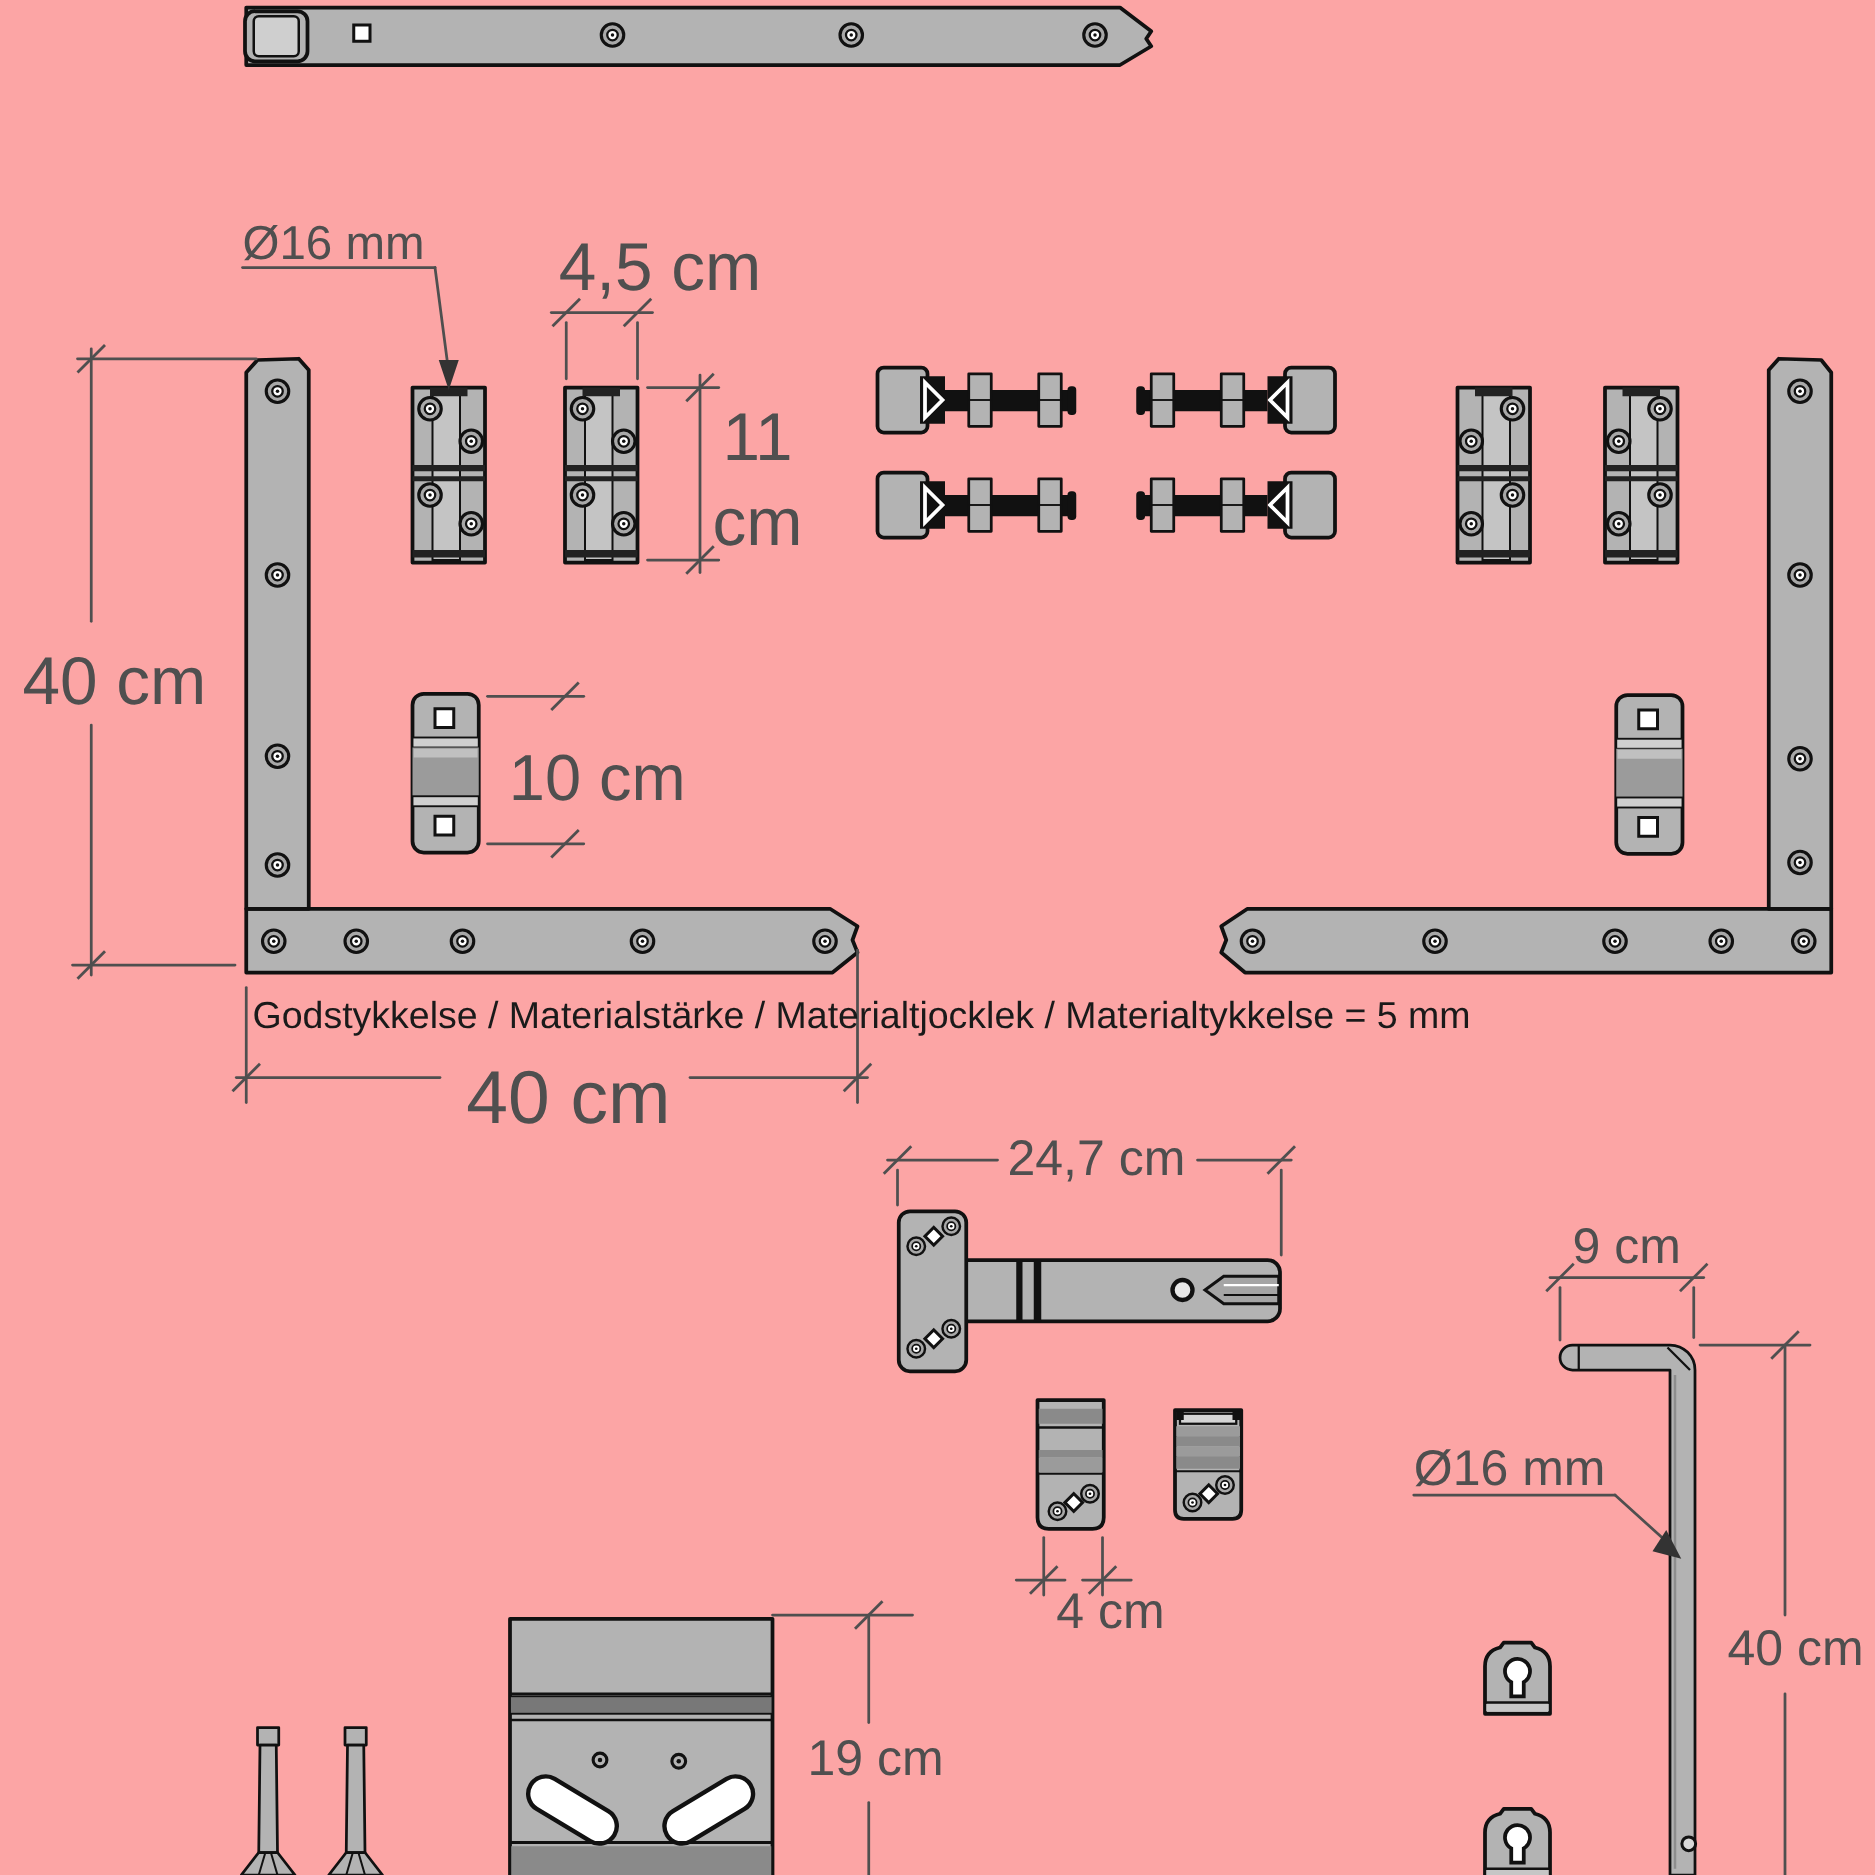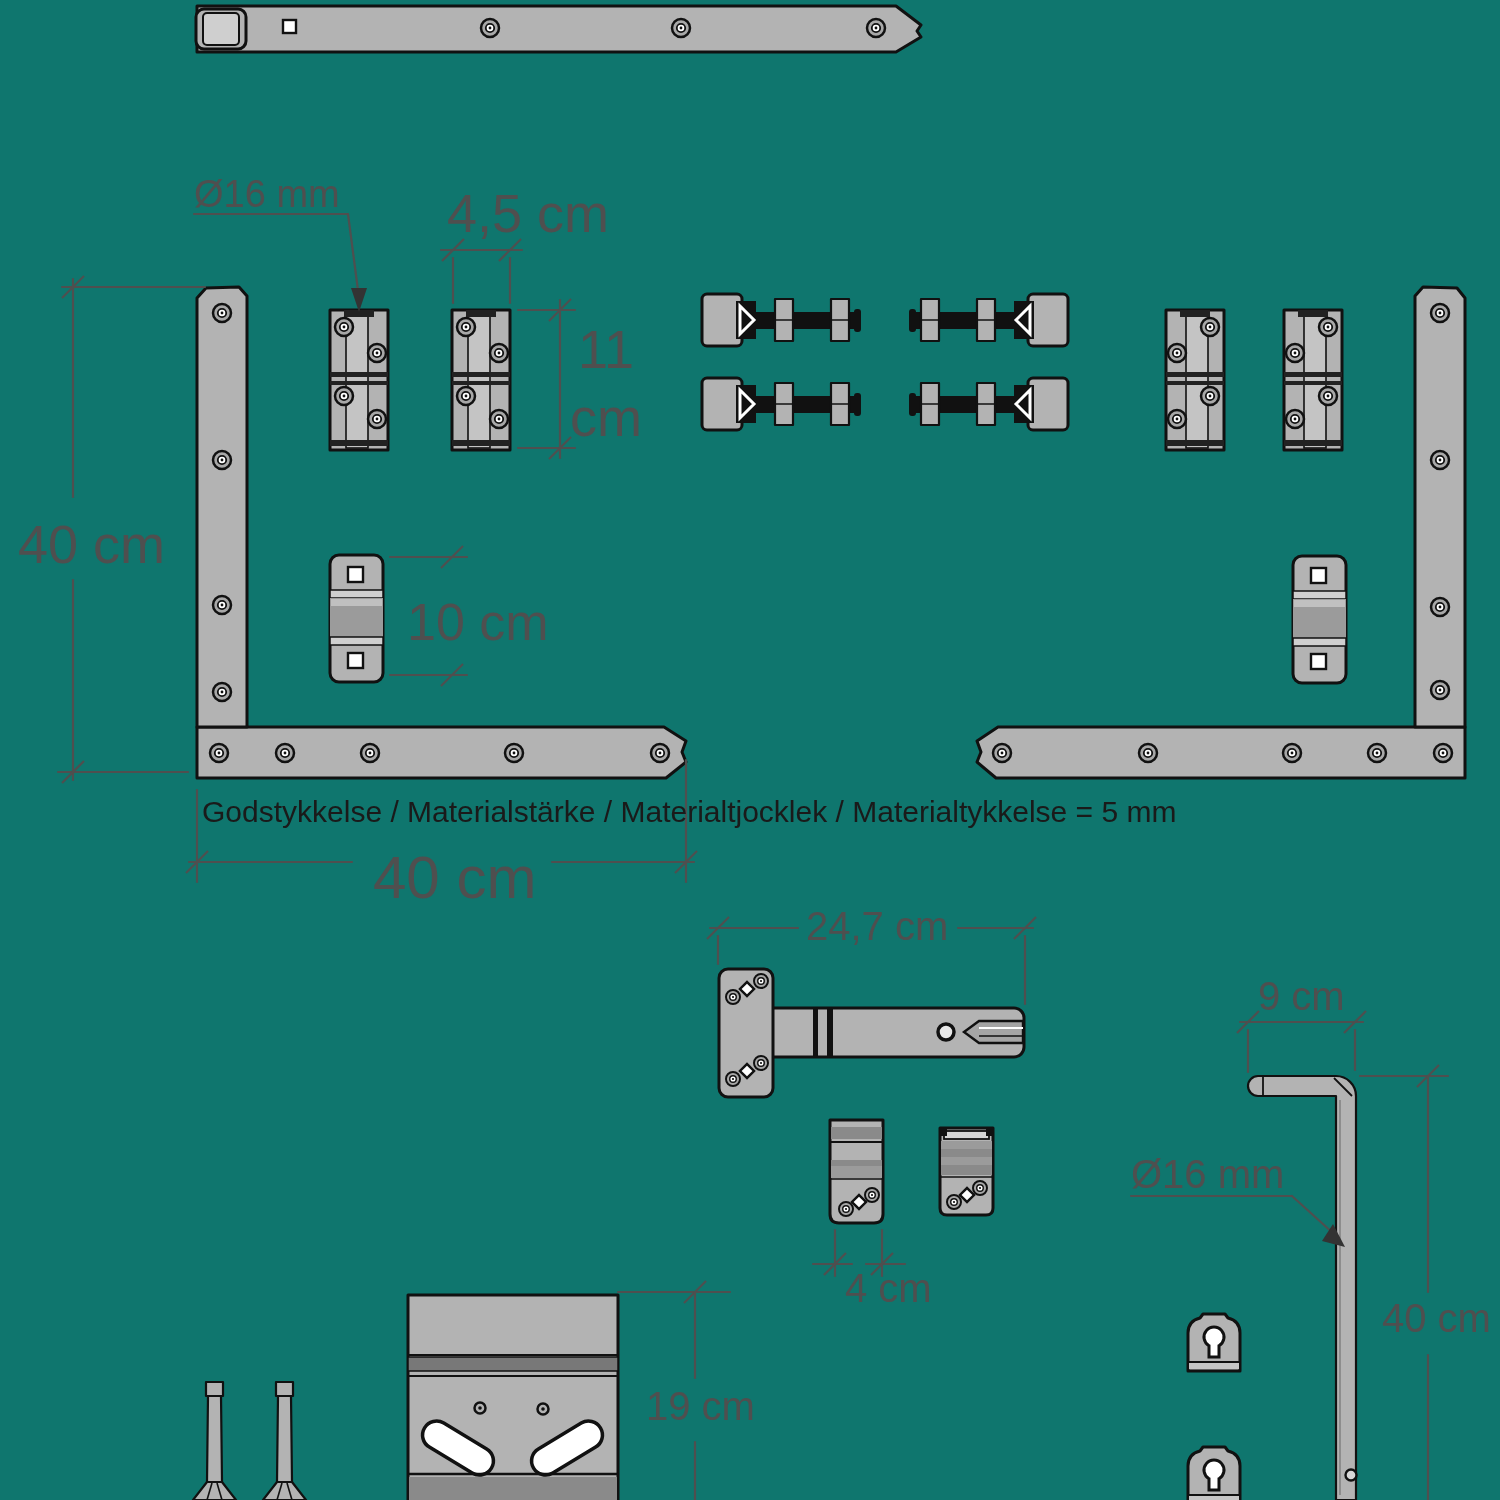--- a/index.html
+++ b/index.html
@@ -1,17 +1,17 @@
 <!DOCTYPE html>
 <html><head>
 <meta charset="utf-8">
 <style>
   html,body{margin:0;padding:0;background:#ffffff;}
   body{font-family:"Liberation Sans", sans-serif;}
-  .stage{width:1500px;height:1500px;position:relative;background:#0f766e;overflow:hidden;}
+  .stage{width:1500px;height:1500px;position:relative;background:#fca5a5;overflow:hidden;}
   svg{display:block;}
   .part{fill:#b3b3b3;stroke:#111111;stroke-width:3;stroke-linejoin:round;}
   .part-thin{fill:#b3b3b3;stroke:#111111;stroke-width:2.2;stroke-linejoin:round;}
   .dark{fill:#222222;stroke:none;}
   .band-dark{fill:#8a8a8a;stroke:none;}
   .band-mid{fill:#9b9b9b;stroke:none;}
   .band-light{fill:#cfcfcf;stroke:#111111;stroke-width:1.5;}
   .hole-sq{fill:#ffffff;stroke:#111111;stroke-width:2.4;}
   .dim{stroke:#4f4f4f;stroke-width:2.2;fill:none;stroke-linecap:round;}
   .dim-text{fill:#4f4f4f;}

